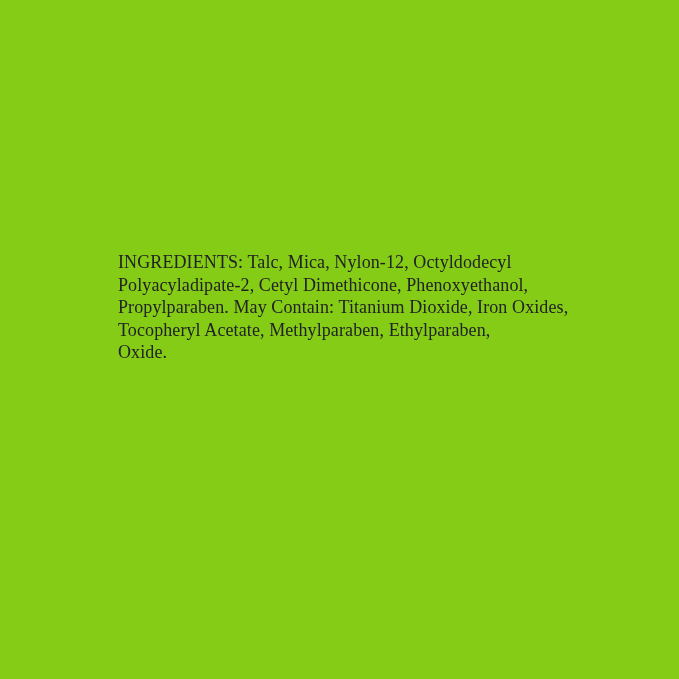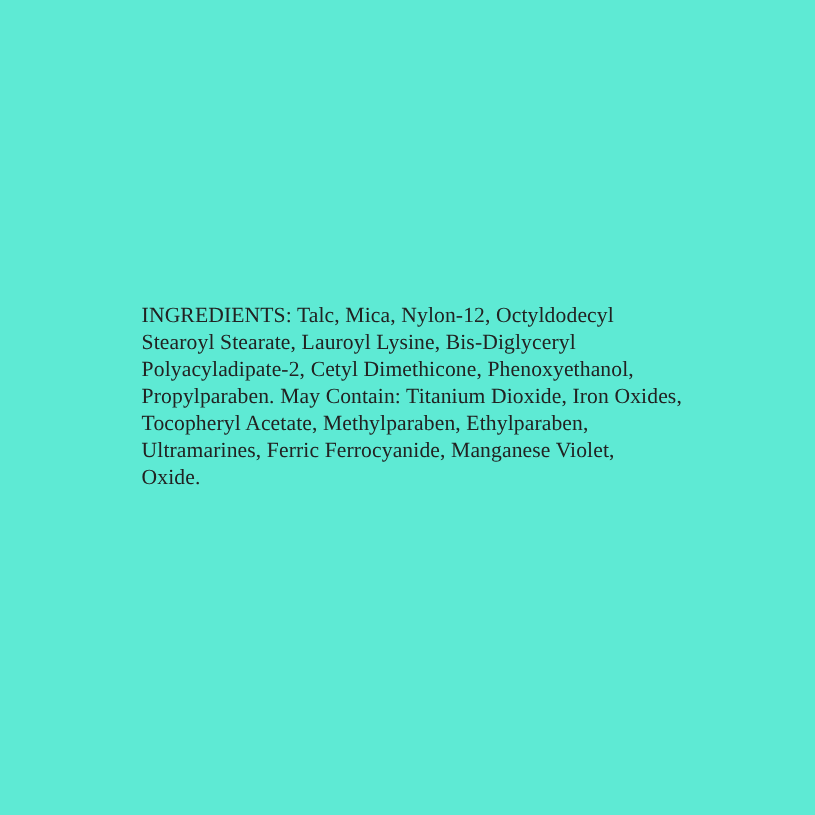--- a/index.html
+++ b/index.html
@@ -10,21 +10,21 @@
     width: 679px;
     height: 679px;
     background: #ffffff;
     overflow: hidden;
     position: relative;
     font-family: "Liberation Serif", "DejaVu Serif", serif;
   }
   .canvas {
     position: absolute;
     inset: 0;
-    background: #5eead4;
+    background: #84cc16;
   }
   .ingredients-block {
     position: absolute;
     left: 118px;
     top: 251px;
     width: 480px;
     color: #222222;
     font-size: 18px;
     line-height: 22.5px;
     letter-spacing: 0.1px;
@@ -33,20 +33,18 @@
   .ingredients-line {
     white-space: nowrap;
   }
 </style>
 </head>
 <body>
 
 <div class="canvas">
   <div class="ingredients-block">
     <div class="ingredients-line">INGREDIENTS: Talc, Mica, Nylon-12, Octyldodecyl</div>
-    <div class="ingredients-line">Stearoyl Stearate, Lauroyl Lysine, Bis-Diglyceryl</div>
     <div class="ingredients-line">Polyacyladipate-2, Cetyl Dimethicone, Phenoxyethanol,</div>
     <div class="ingredients-line">Propylparaben. May Contain: Titanium Dioxide, Iron Oxides,</div>
     <div class="ingredients-line">Tocopheryl Acetate, Methylparaben, Ethylparaben,</div>
-    <div class="ingredients-line">Ultramarines, Ferric Ferrocyanide, Manganese Violet,</div>
     <div class="ingredients-line">Oxide.</div>
   </div>
 </div>
 
 </body></html>

